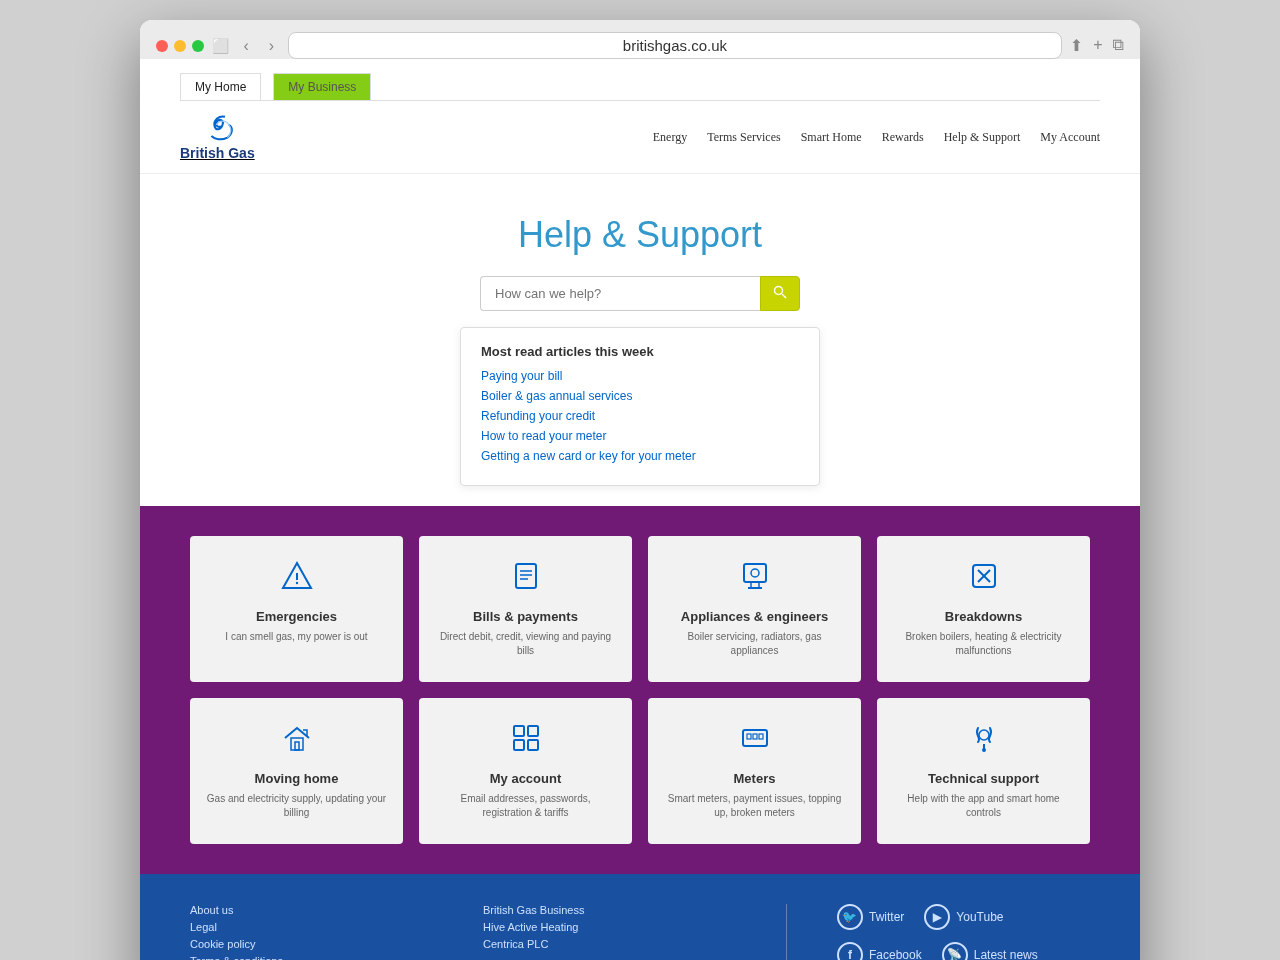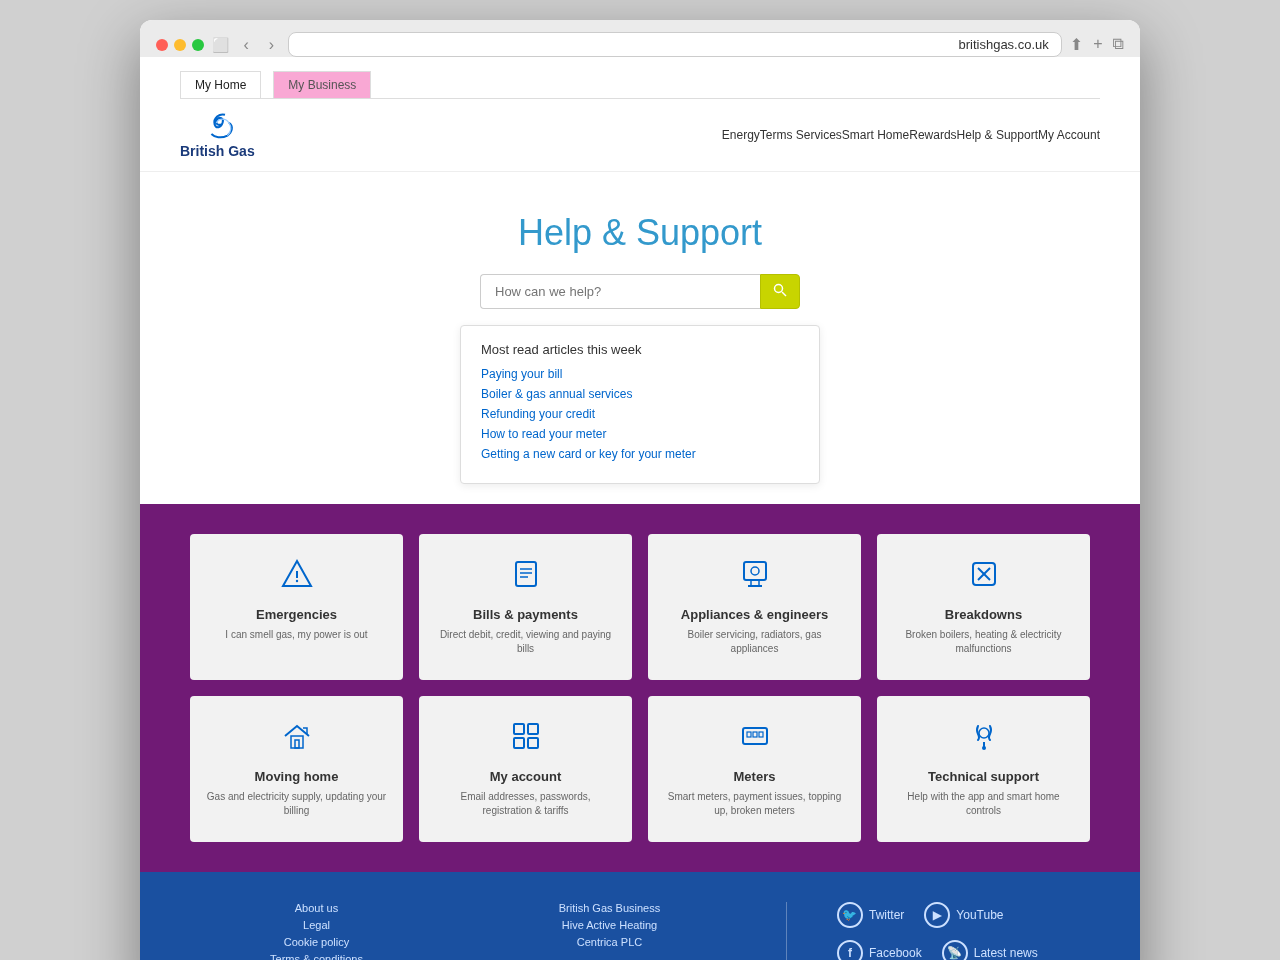--- a/index.html
+++ b/index.html
@@ -58,66 +58,69 @@
       cursor: pointer;
       color: #888;
       font-size: 14px;
     }
     .address-bar {
       flex: 1;
       background: #fff;
       border: 1px solid #ccc;
       border-radius: 8px;
       padding: 4px 12px;
-      font-size: 13px;
+      font-size: 15px;
       color: #333;
-      text-align: right;
+      text-align: center;
     }
     .browser-actions {
       display: flex;
       gap: 10px;
       color: #888;
       font-size: 16px;
     }
 
     
     .website {
       background: #fff;
     }
     .logo-area {
       display: flex;
       flex-direction: column;
       align-items: center;
+      text-decoration: underline;
     }
     .logo-icon {
       width: 40px;
       height: 30px;
     }
     .logo-text {
       font-size: 14px;
       font-weight: bold;
       color: #1a3a7a;
       margin-top: 2px;
     }
     .main-nav {
       display: flex;
+      gap: 20px;
       align-items: flex-start;
       padding: 10px 0;
+      font-family: Liberation Serif, serif;
     }
     .main-nav a {
       font-size: 12px;
       color: #333;
       text-decoration: none;
       cursor: pointer;
     }
     .header-tab {
       padding: 6px 14px;
       font-size: 12px;
       color: #555;
-      background: #f9a8d4;
+      background: #84cc16;
       border: 1px solid #ddd;
       border-bottom: none;
       cursor: pointer;
     }
     .header-tab.active {
       background: #fff;
       color: #222;
     }
 
     
@@ -166,21 +169,21 @@
       border-radius: 4px;
       padding: 16px 20px;
       width: 360px;
       margin: 0 auto;
       text-align: left;
       box-shadow: 0 2px 8px rgba(0,0,0,0.08);
     }
     .most-read-title {
       font-size: 13px;
       color: #333;
-      font-weight: 400;
+      font-weight: 700;
       margin-bottom: 10px;
     }
     .most-read-link {
       display: block;
       font-size: 12px;
       color: #0066cc;
       text-decoration: none;
       margin-bottom: 6px;
       cursor: pointer;
     }
@@ -237,21 +240,20 @@
     .footer-col {
       flex: 1;
     }
     .footer-link {
       display: block;
       font-size: 11px;
       color: #cce0ff;
       text-decoration: none;
       margin-bottom: 5px;
       cursor: pointer;
-      text-align: center;
     }
     .footer-social {
       display: flex;
       flex-direction: column;
       gap: 12px;
     }
     .footer-social-row {
       display: flex;
       gap: 20px;
     }

